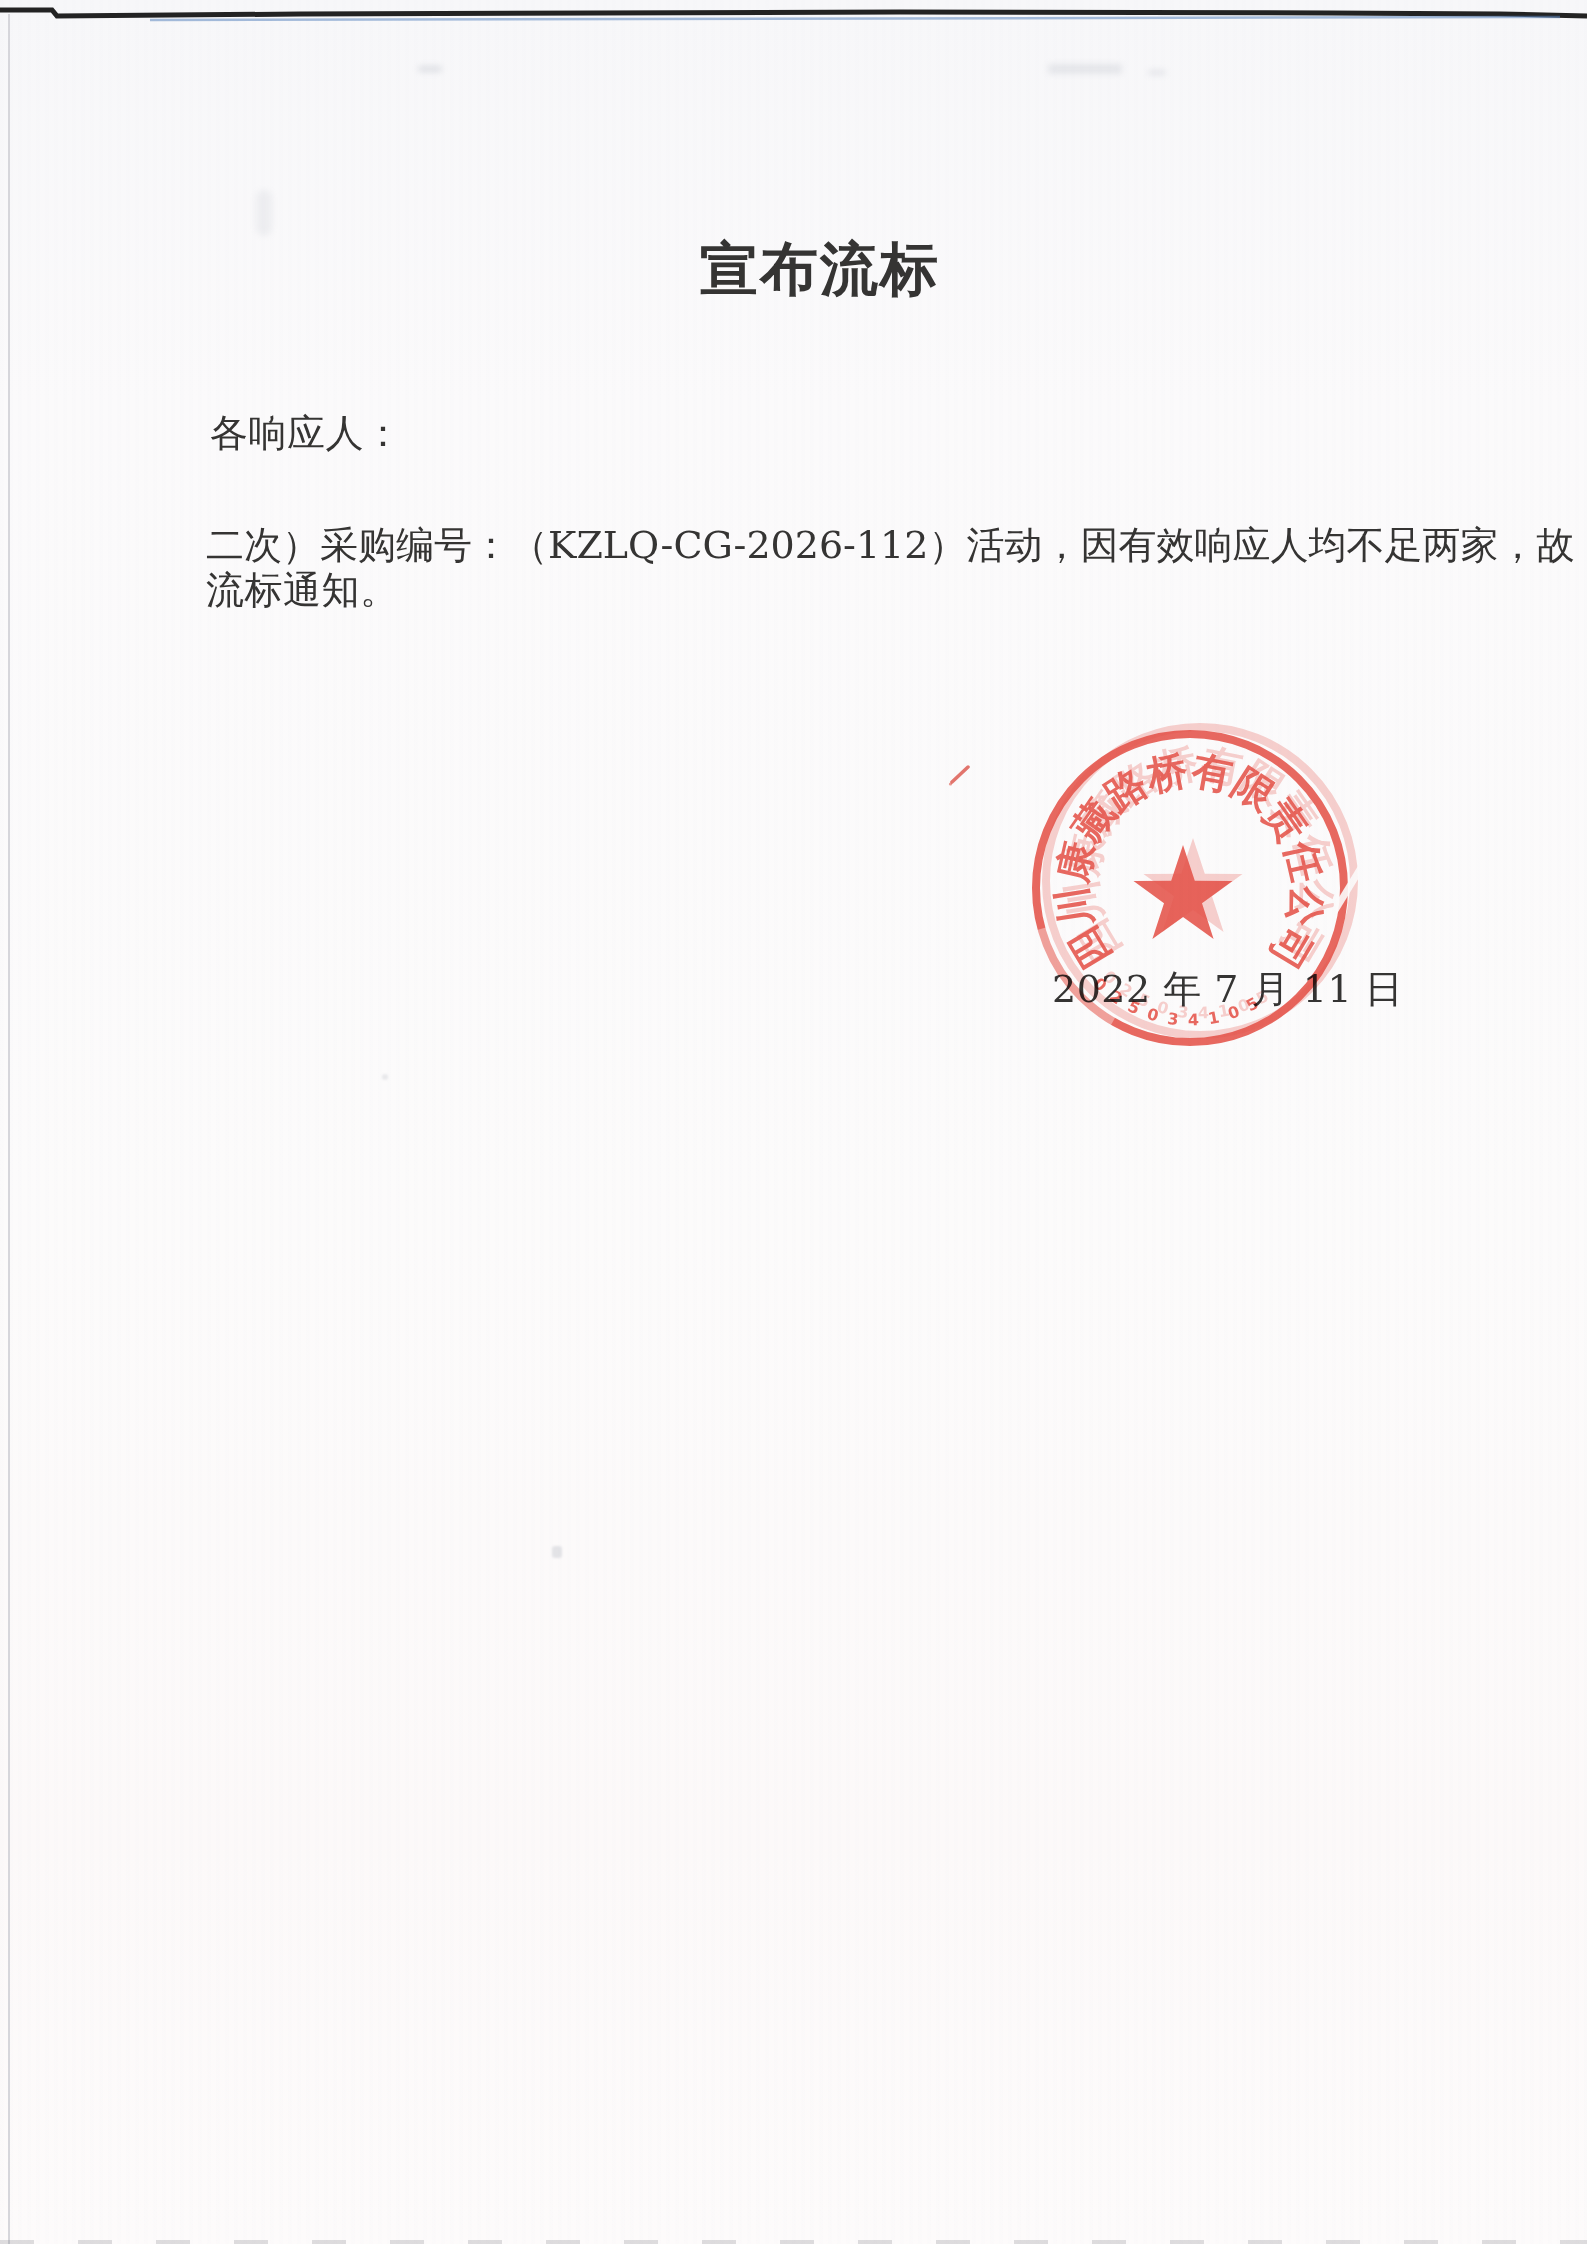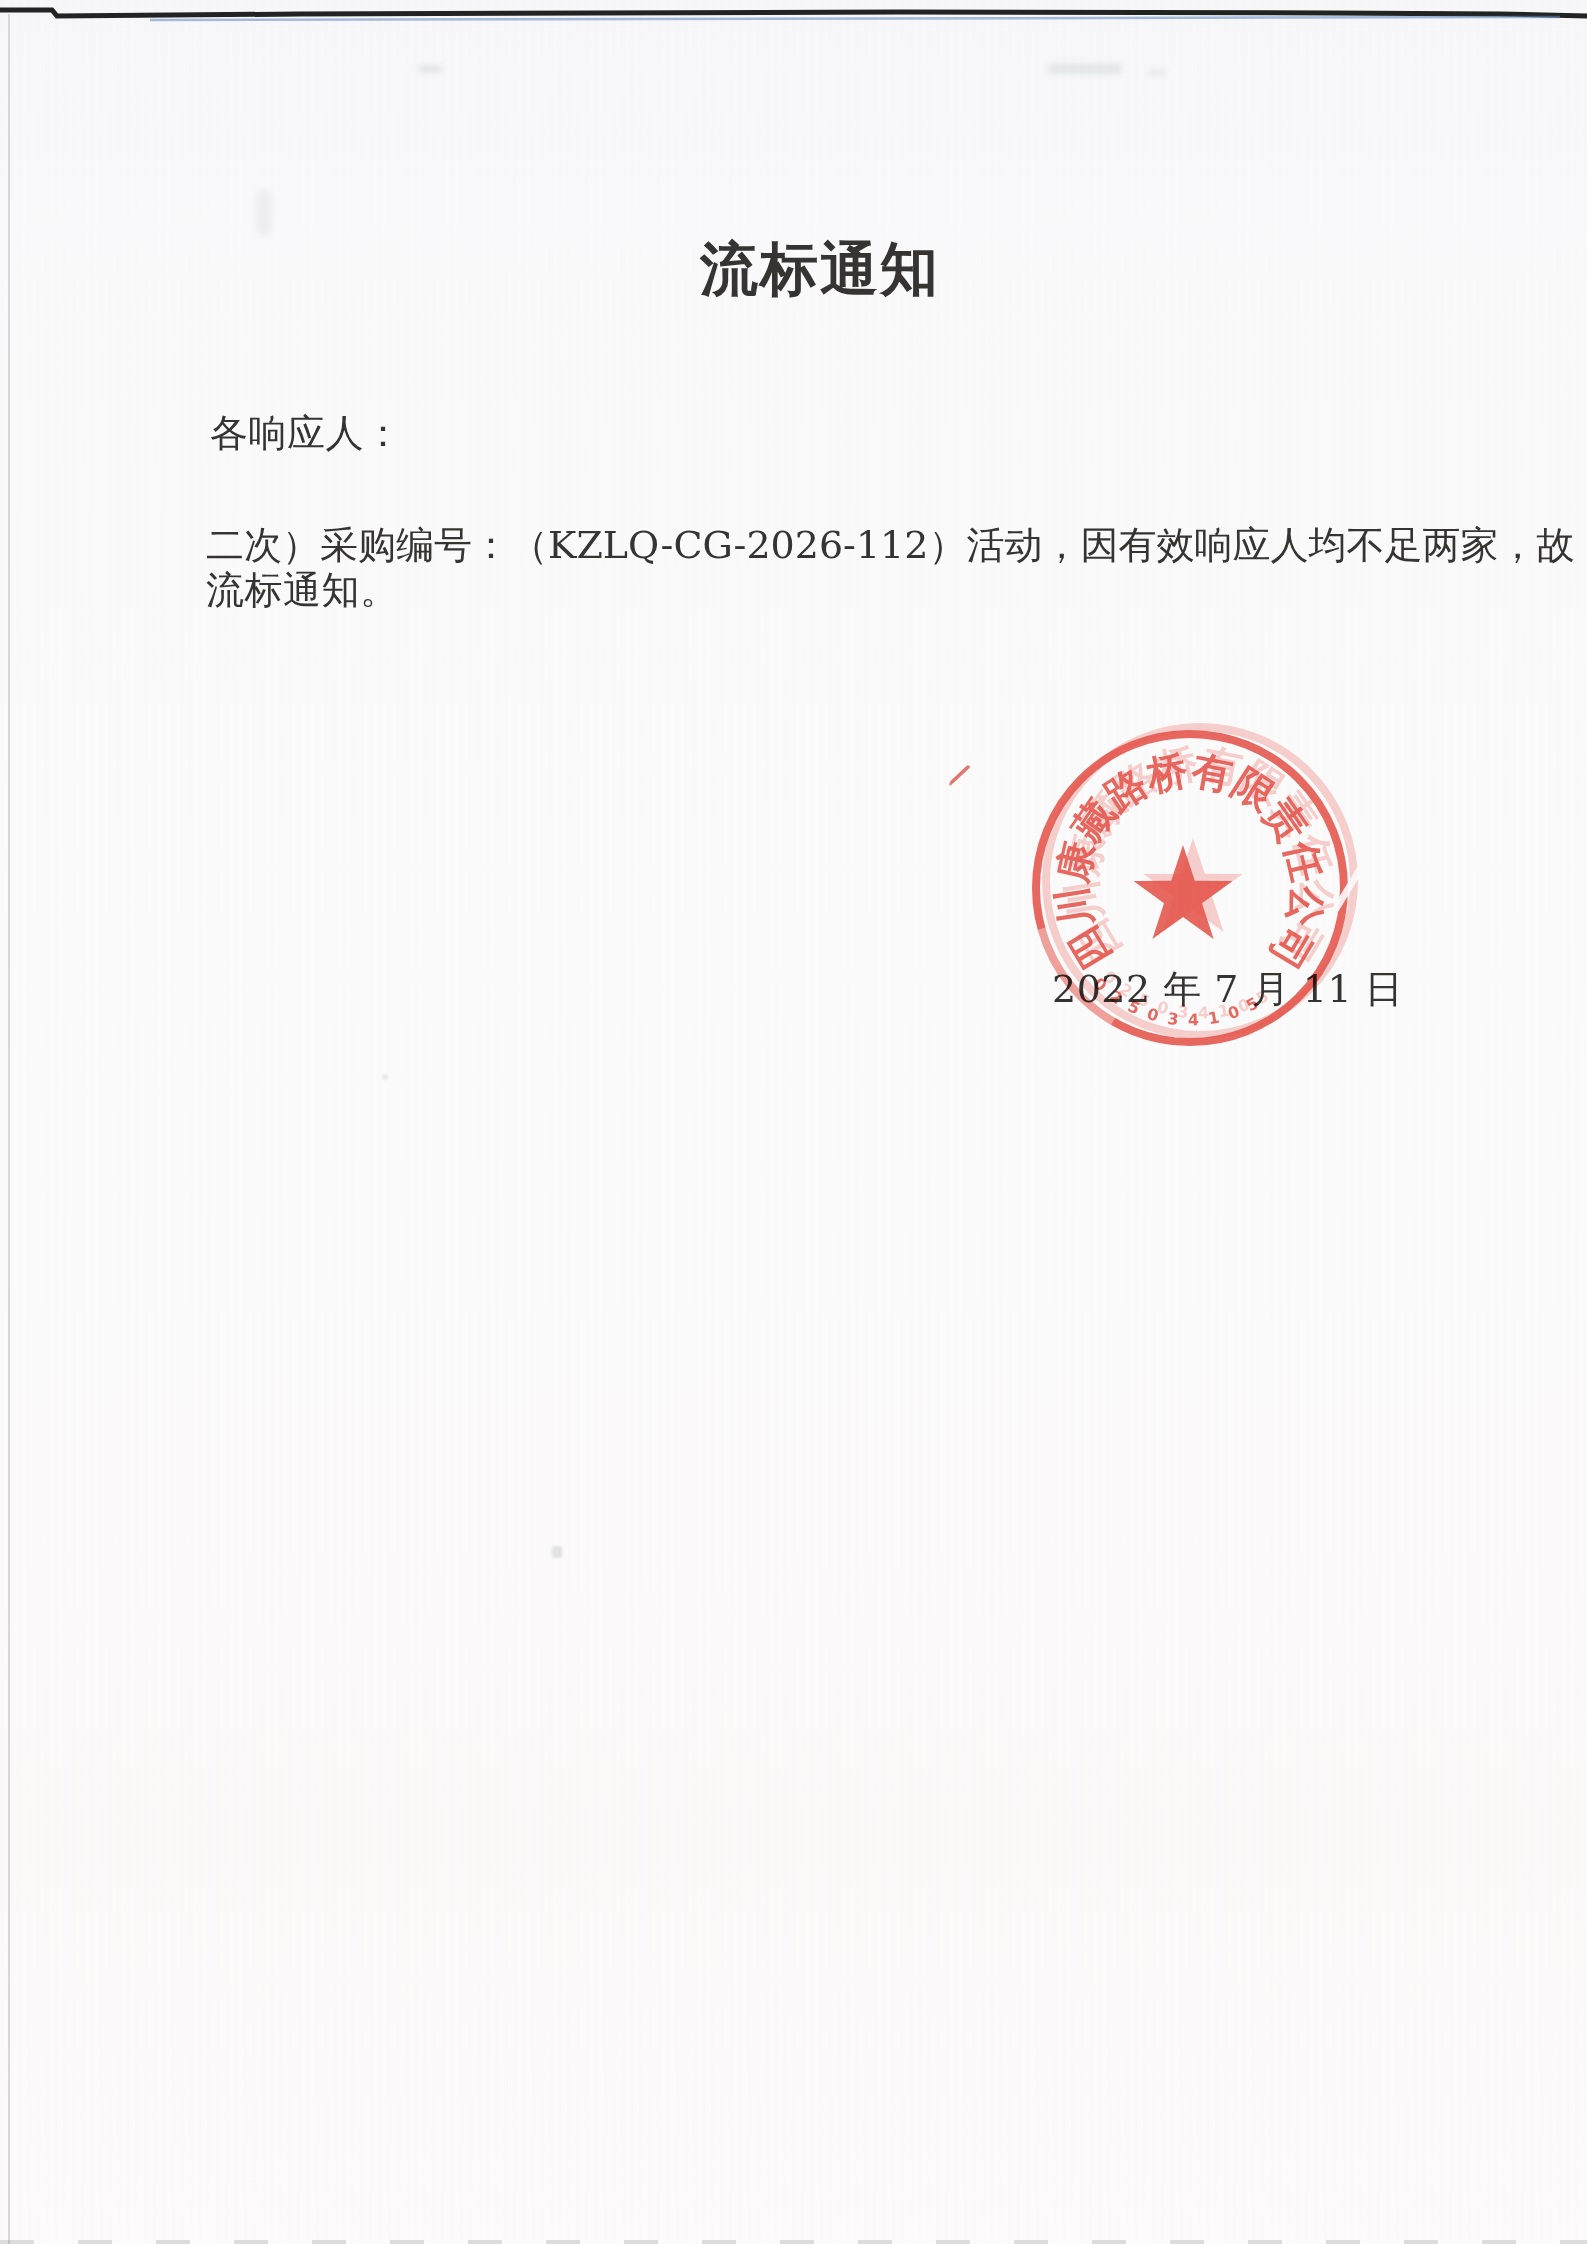--- a/index.html
+++ b/index.html
@@ -91,21 +91,21 @@
   <div class="left-edge"></div>
   <div class="bottom-speckles"></div>
 
   <div class="ghost g1"></div>
   <div class="ghost g2"></div>
   <div class="ghost g3"></div>
   <div class="ghost g4"></div>
   <div class="ghost g5"></div>
   <div class="ghost g6"></div>
 
-  <div class="doc-title">流标通知</div>
+  <div class="doc-title">宣布流标</div>
 
   <div class="txt salutation">各响应人：</div>
 
   <div class="txt para-line2">二次）采购编号：（KZLQ-CG-2026-112）活动，因有效响应人均不足两家，故</div>
   <div class="txt para-line3">流标通知。</div>
 
 
   <div class="txt date-line">2022 年 7 月 11 日</div>
 
   <svg class="ink-mark" viewBox="0 0 26 22" aria-hidden="true">

